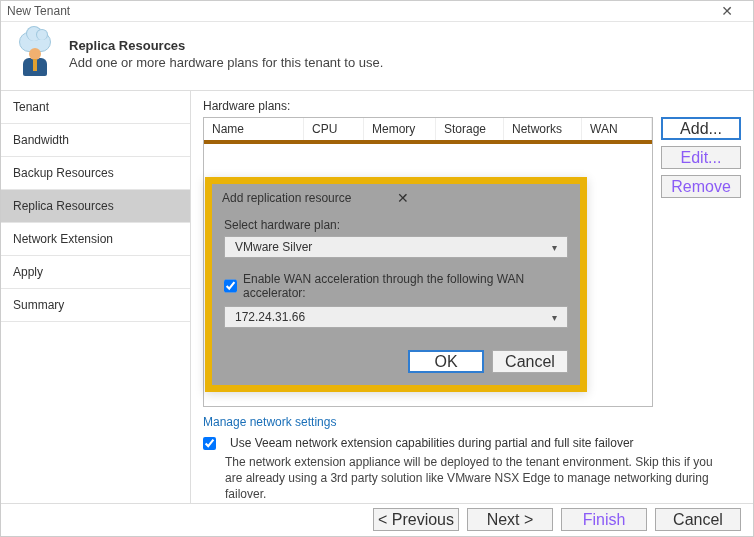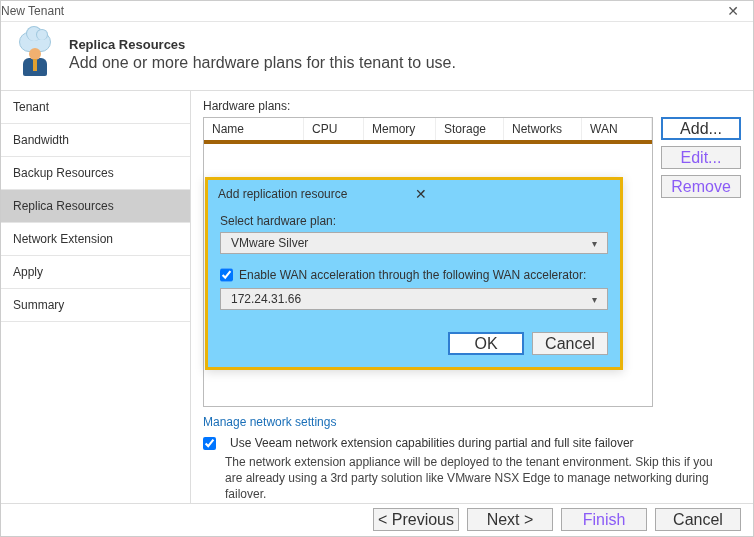--- a/index.html
+++ b/index.html
@@ -1,24 +1,24 @@
 <!DOCTYPE html>
 <html><head>
 <meta charset="utf-8">
 <style>
   * { box-sizing: border-box; margin: 0; padding: 0; }
   body { font-family: "Segoe UI", Tahoma, sans-serif; font-size: 12px; color: #333; background: #fff; }
   .window { width: 754px; height: 537px; border: 1px solid #ccc; position: relative; display: flex; flex-direction: column; }
-  .titlebar { height: 30px; display: flex; align-items: center; padding: 0 0; border-bottom: 1px solid #e5e5e5; }
+  .titlebar { height: 30px; display: flex; align-items: center; padding: 0 6px; border-bottom: 1px solid #e5e5e5; }
   .titlebar .title { flex: 1; color: #555; }
   .titlebar .close { width: 40px; text-align: center; color: #555; font-size: 14px; }
   .header { display: flex; align-items: center; padding: 10px 12px 14px 12px; gap: 12px; }
   .header-icon { width: 44px; height: 44px; position: relative; }
   .header-text h1 { font-size: 13px; font-weight: 600; }
-  .header-text p { font-size: 16px; color: #444; margin-top: 2px; }
+  .header-text p { font-size: 13px; color: #444; margin-top: 2px; }
   .body { flex: 1; display: flex; border-top: 1px solid #ddd; }
   .sidebar { width: 190px; border-right: 1px solid #ddd; }
   .sidebar-item { padding: 9px 12px; border-bottom: 1px solid #e5e5e5; cursor: pointer; color: #333; }
   .sidebar-item.active { background: #cfcfcf; }
   .main { flex: 1; padding: 8px 12px 0 12px; display: flex; flex-direction: column; position: relative; }
   .hwlabel { margin-bottom: 4px; }
   .hw-row { display: flex; gap: 8px; align-items: flex-start; }
   .table-wrap { flex: 1; border: 1px solid #bbb; height: 290px; background: #fff; }
   .table-head { display: flex; background: #fff; border-bottom: 4px solid #a16207; }
   .table-head .th { padding: 4px 8px; border-right: 1px solid #eee; font-size: 12px; color: #333; }
@@ -33,21 +33,21 @@
   .btn.primary { border: 2px solid #2f7dd1; background: #fff; color: #333; }
   .btn.disabled { color: #8b5cf6; background: #f3f3f3; cursor: default; }
   .link { color: #1a6fb8; margin-top: 8px; cursor: pointer; }
   .cbrow { display: flex; align-items: center; gap: 14px; margin-top: 6px; }
   .cbrow input { margin-top: 2px; }
   .note { margin: 4px 0 0 22px; color: #444; line-height: 1.35; padding-right: 10px; }
   .footer { height: 48px; border-top: 1px solid #ddd; display: flex; align-items: center; justify-content: flex-end; gap: 8px; padding: 0 12px; }
   .footer .btn { width: 86px; }
 
   
-  .dialog { position: absolute; left: 204px; top: 176px; width: 418px; background: #7dd3fc; border: 3px solid #eab308; box-shadow: 0 2px 10px rgba(0,0,0,0.15); z-index: 10; }
+  .dialog { position: absolute; left: 204px; top: 176px; width: 382px; background: #a3a3a3; border: 7px solid #eab308; box-shadow: 0 2px 10px rgba(0,0,0,0.15); z-index: 10; }
   .dialog-title { display: flex; align-items: center; padding: 6px 8px 6px 10px; }
   .dialog-title span { flex: 1; font-size: 12px; }
   .dialog-title .dclose { font-size: 14px; color: #333; cursor: pointer; padding: 0 4px; }
   .dialog-body { padding: 6px 12px 12px 12px; }
   .dlabel { margin-bottom: 4px; }
   .select { width: 100%; height: 22px; border: 1px solid #aaa; background: #eee; display: flex; align-items: center; padding: 0 10px; justify-content: space-between; cursor: pointer; }
   .select .chev { font-size: 10px; color: #555; }
   .dcb { display: flex; gap: 6px; margin: 14px 0 6px 0; }
   .dialog-foot { display: flex; justify-content: flex-end; gap: 8px; padding: 10px 12px 12px 16px; }
   .dialog-foot .btn { width: 76px; }

